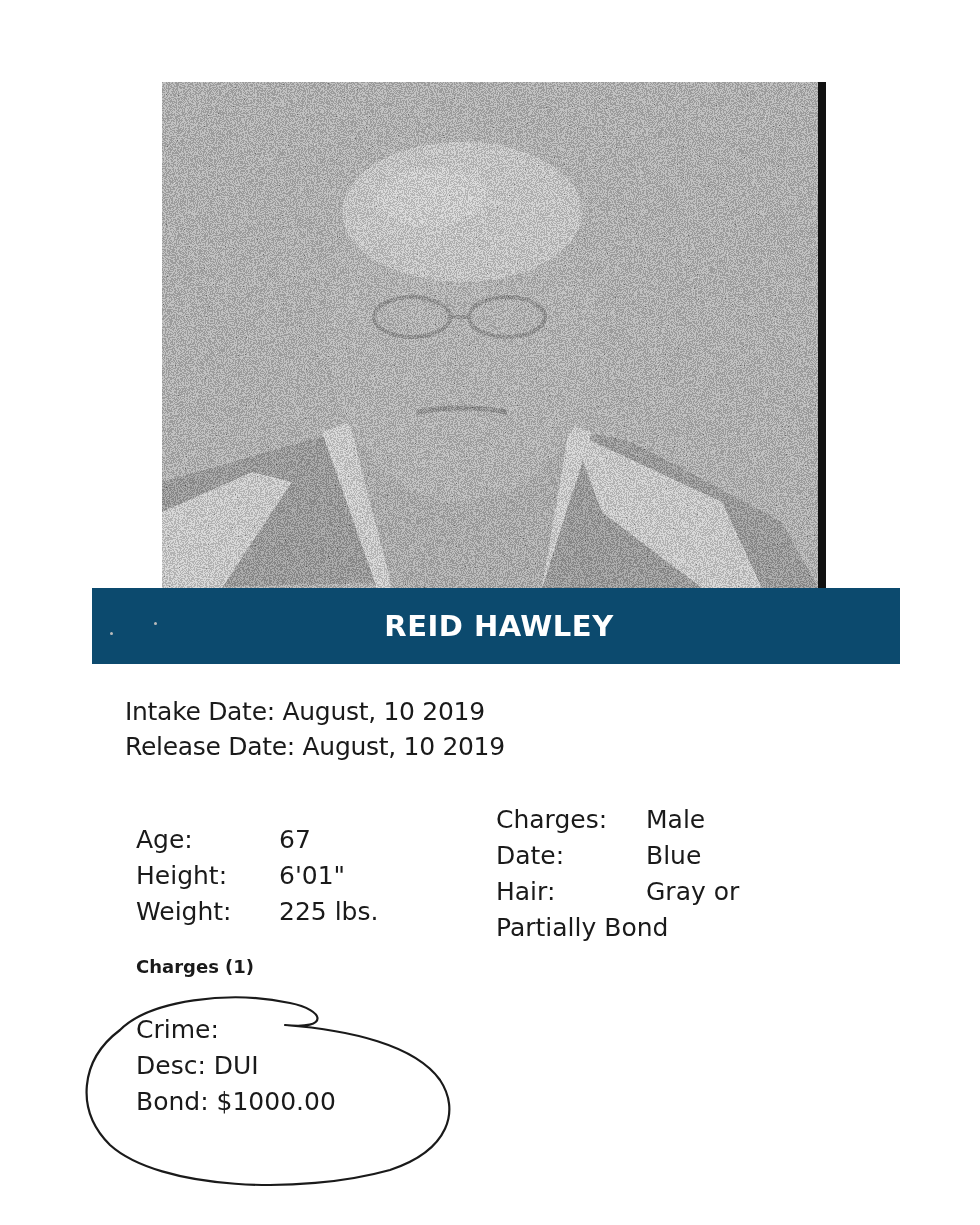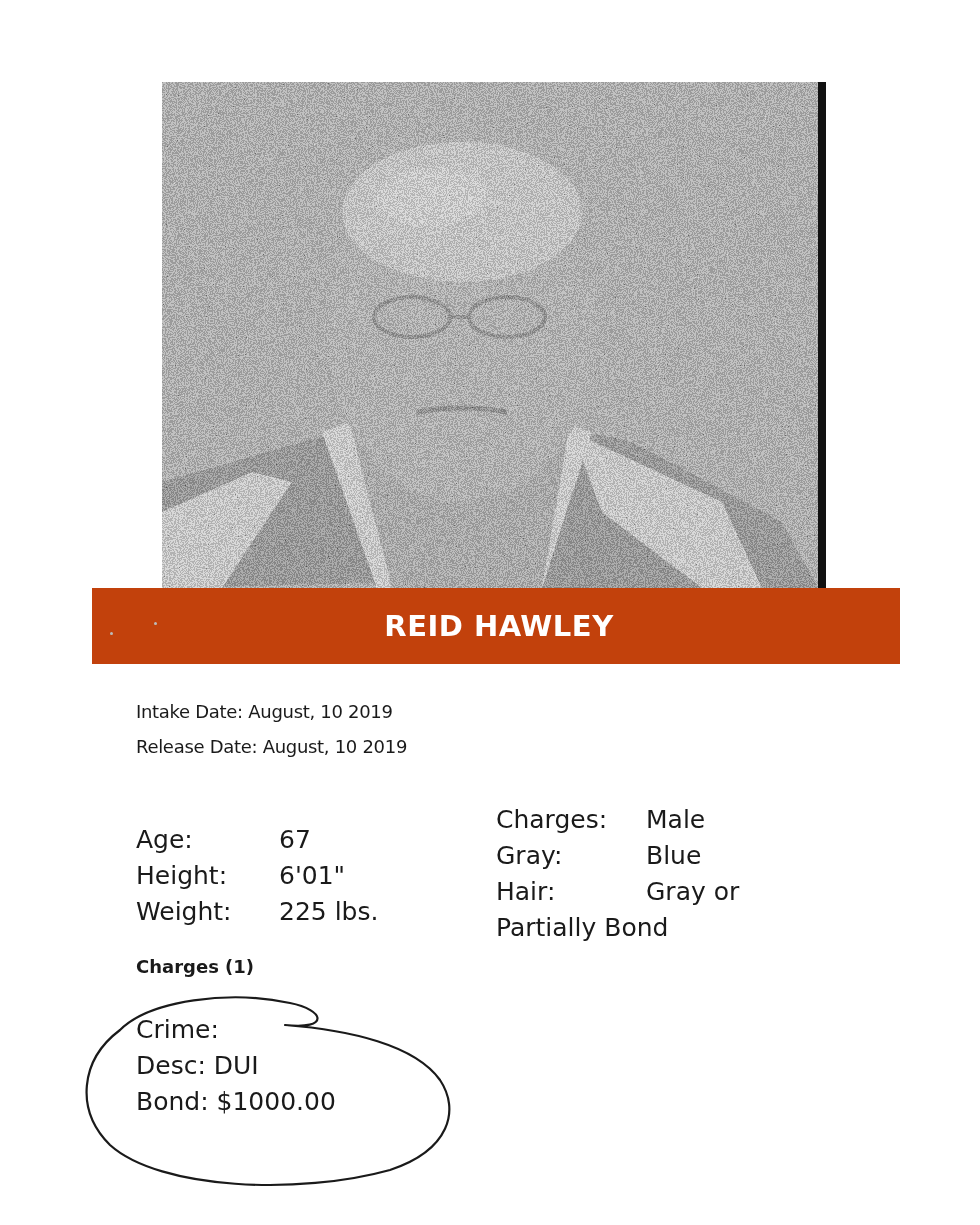--- a/index.html
+++ b/index.html
@@ -38,21 +38,21 @@
       top: 0;
       width: 100%;
       height: 100%;
     }
     .name-bar {
       position: absolute;
       left: 92px;
       top: 588px;
       width: 808px;
       height: 76px;
-      background: #c2410c;
+      background: #0c4a6e;
       display: flex;
       align-items: center;
       justify-content: center;
     }
     .name-bar .name {
       color: #ffffff;
       font-family: "DejaVu Sans", "Liberation Sans", sans-serif;
       font-weight: bold;
       font-size: 29px;
       letter-spacing: 0.5px;
@@ -60,23 +60,23 @@
     }
     .name-bar .speck {
       position: absolute;
       width: 3px;
       height: 3px;
       background: #bbb;
       border-radius: 50%;
     }
     .dates {
       position: absolute;
-      left: 136px;
+      left: 125px;
       top: 694px;
-      font-size: 18px;
+      font-size: 25px;
       line-height: 35px;
       letter-spacing: -0.3px;
     }
     .attrs-left {
       position: absolute;
       left: 136px;
       top: 822px;
       font-size: 25px;
       line-height: 36px;
     }
@@ -194,21 +194,21 @@
     <span>225 lbs.</span>
   </div>
 </div>
 
 <div class="attrs-right">
   <div class="attr-row">
     <span class="lbl">Charges:</span>
     <span>Male</span>
   </div>
   <div class="attr-row">
-    <span class="lbl">Gray:</span>
+    <span class="lbl">Date:</span>
     <span>Blue</span>
   </div>
   <div class="attr-row">
     <span class="lbl">Hair:</span>
     <span>Gray or</span>
   </div>
   <div>Partially Bond</div>
 </div>
 
 <div class="charges-title">Charges (1)</div>

